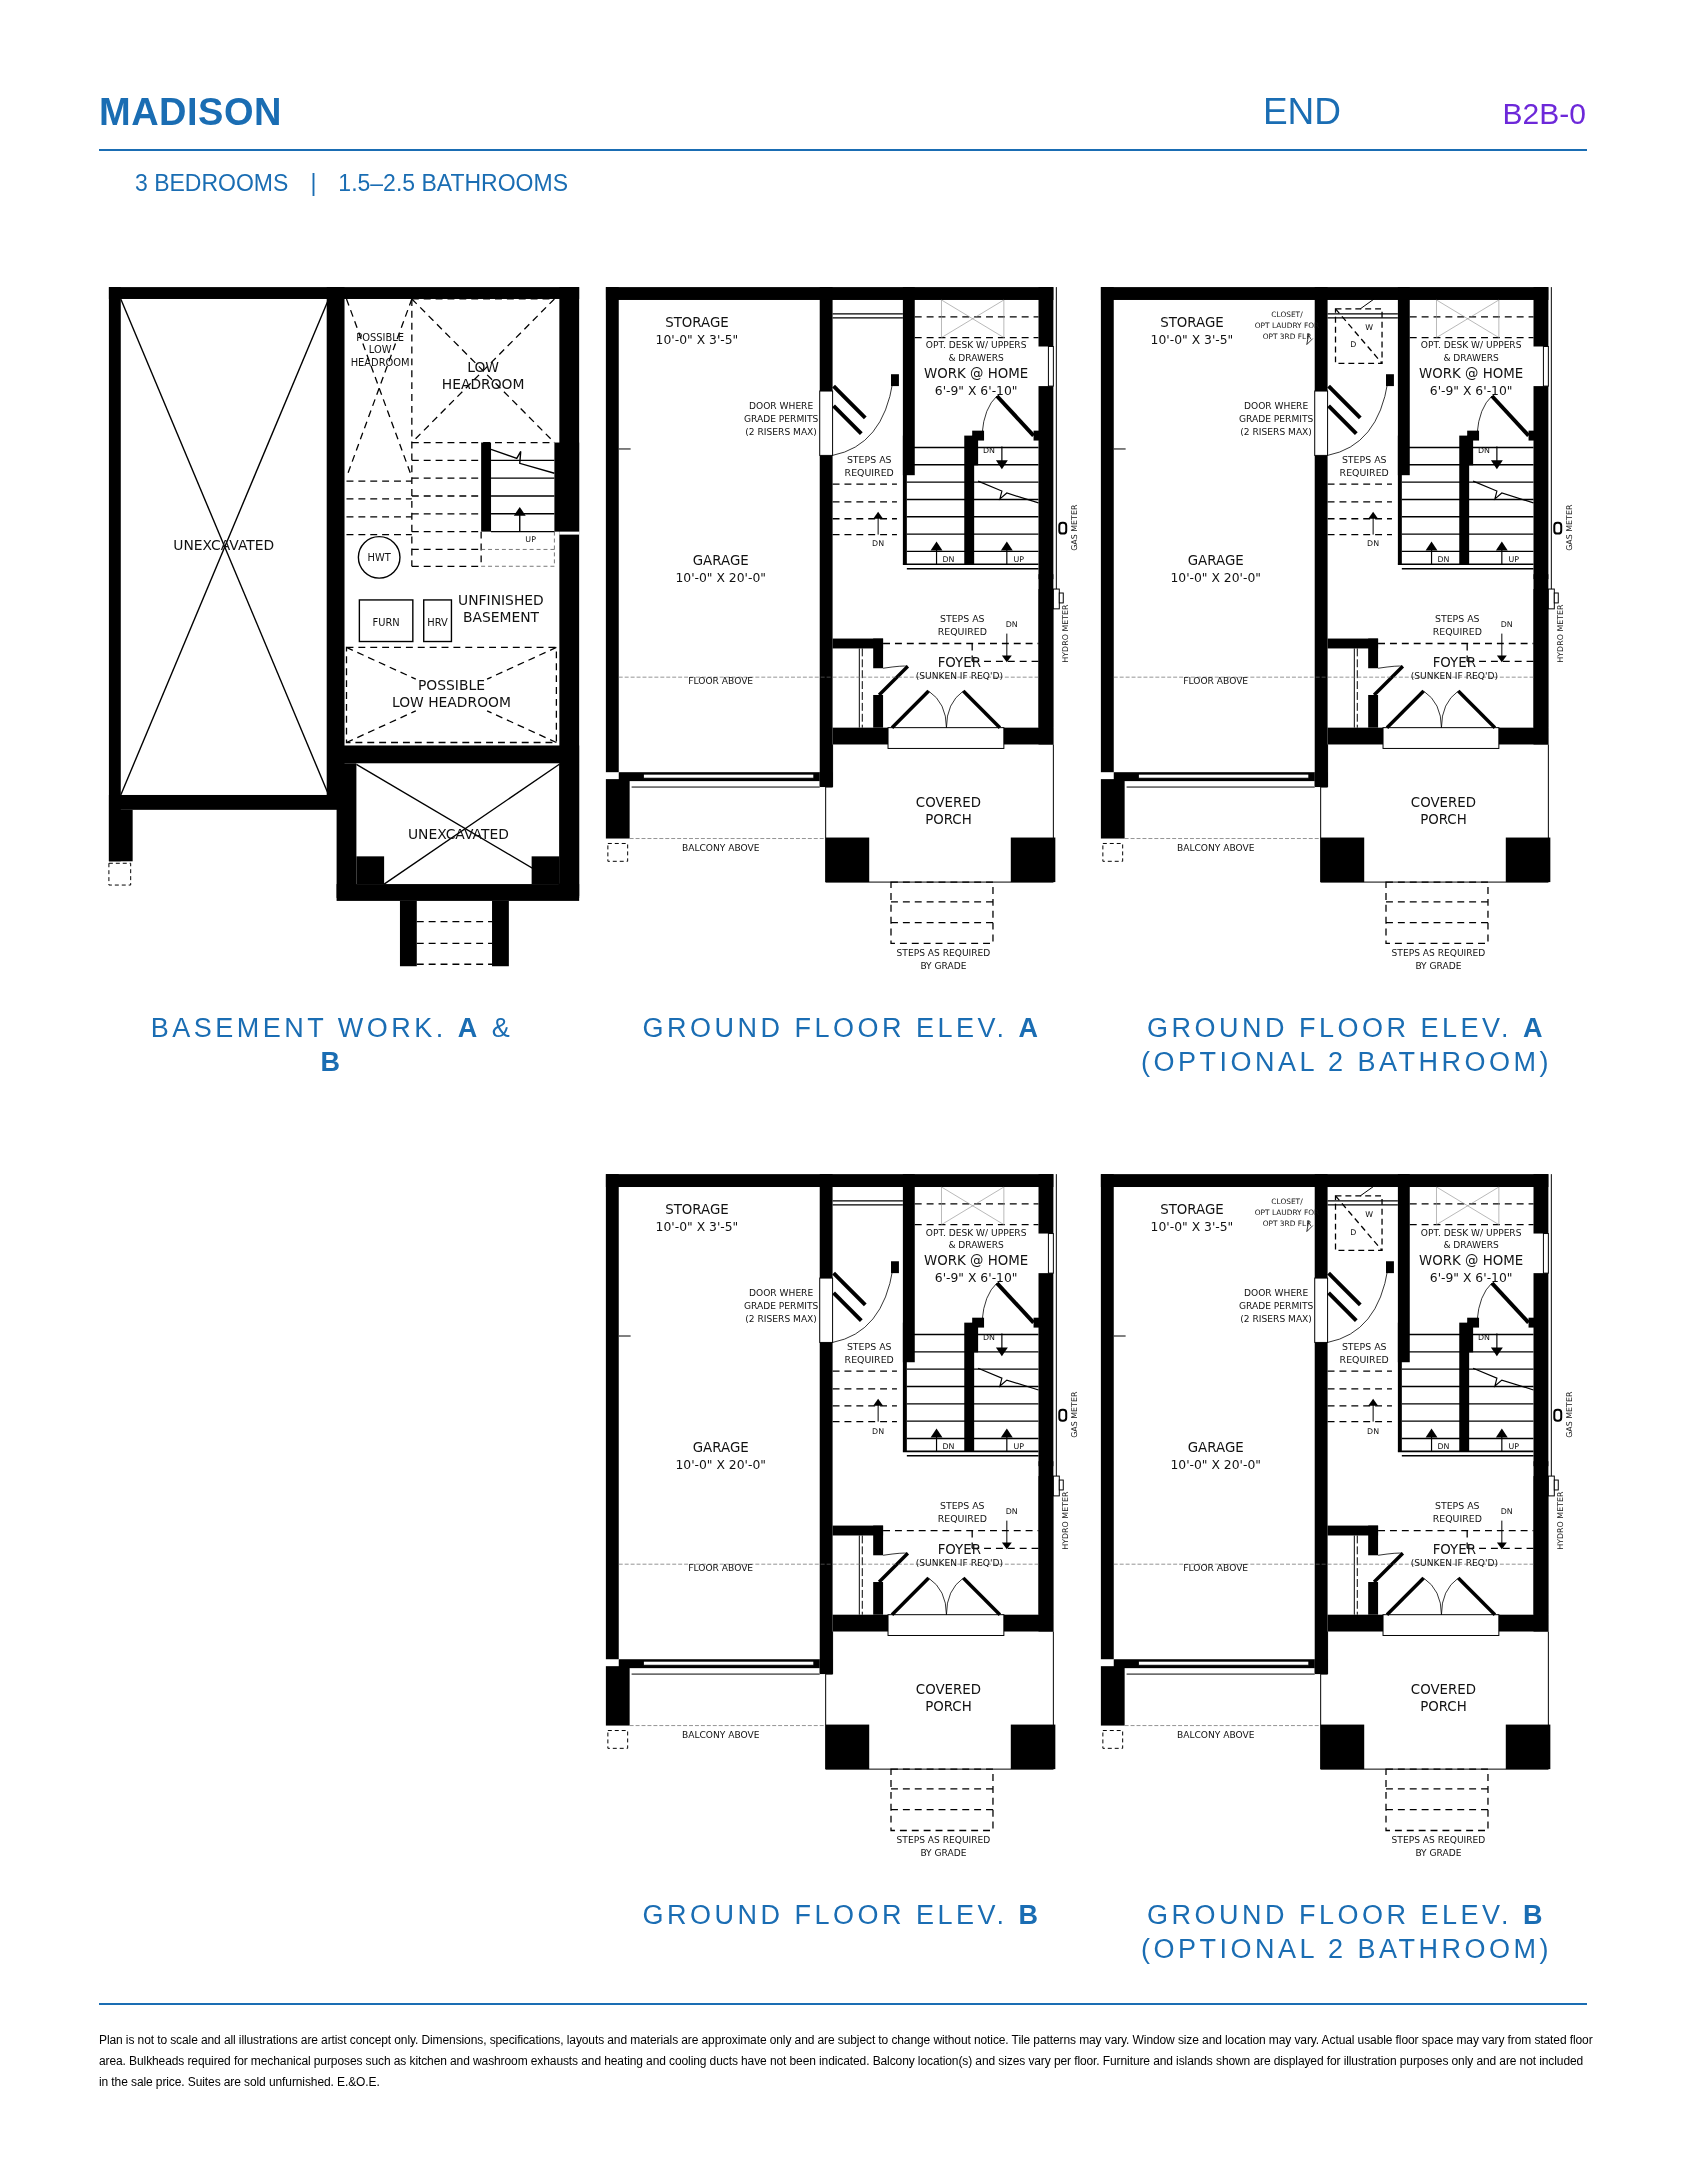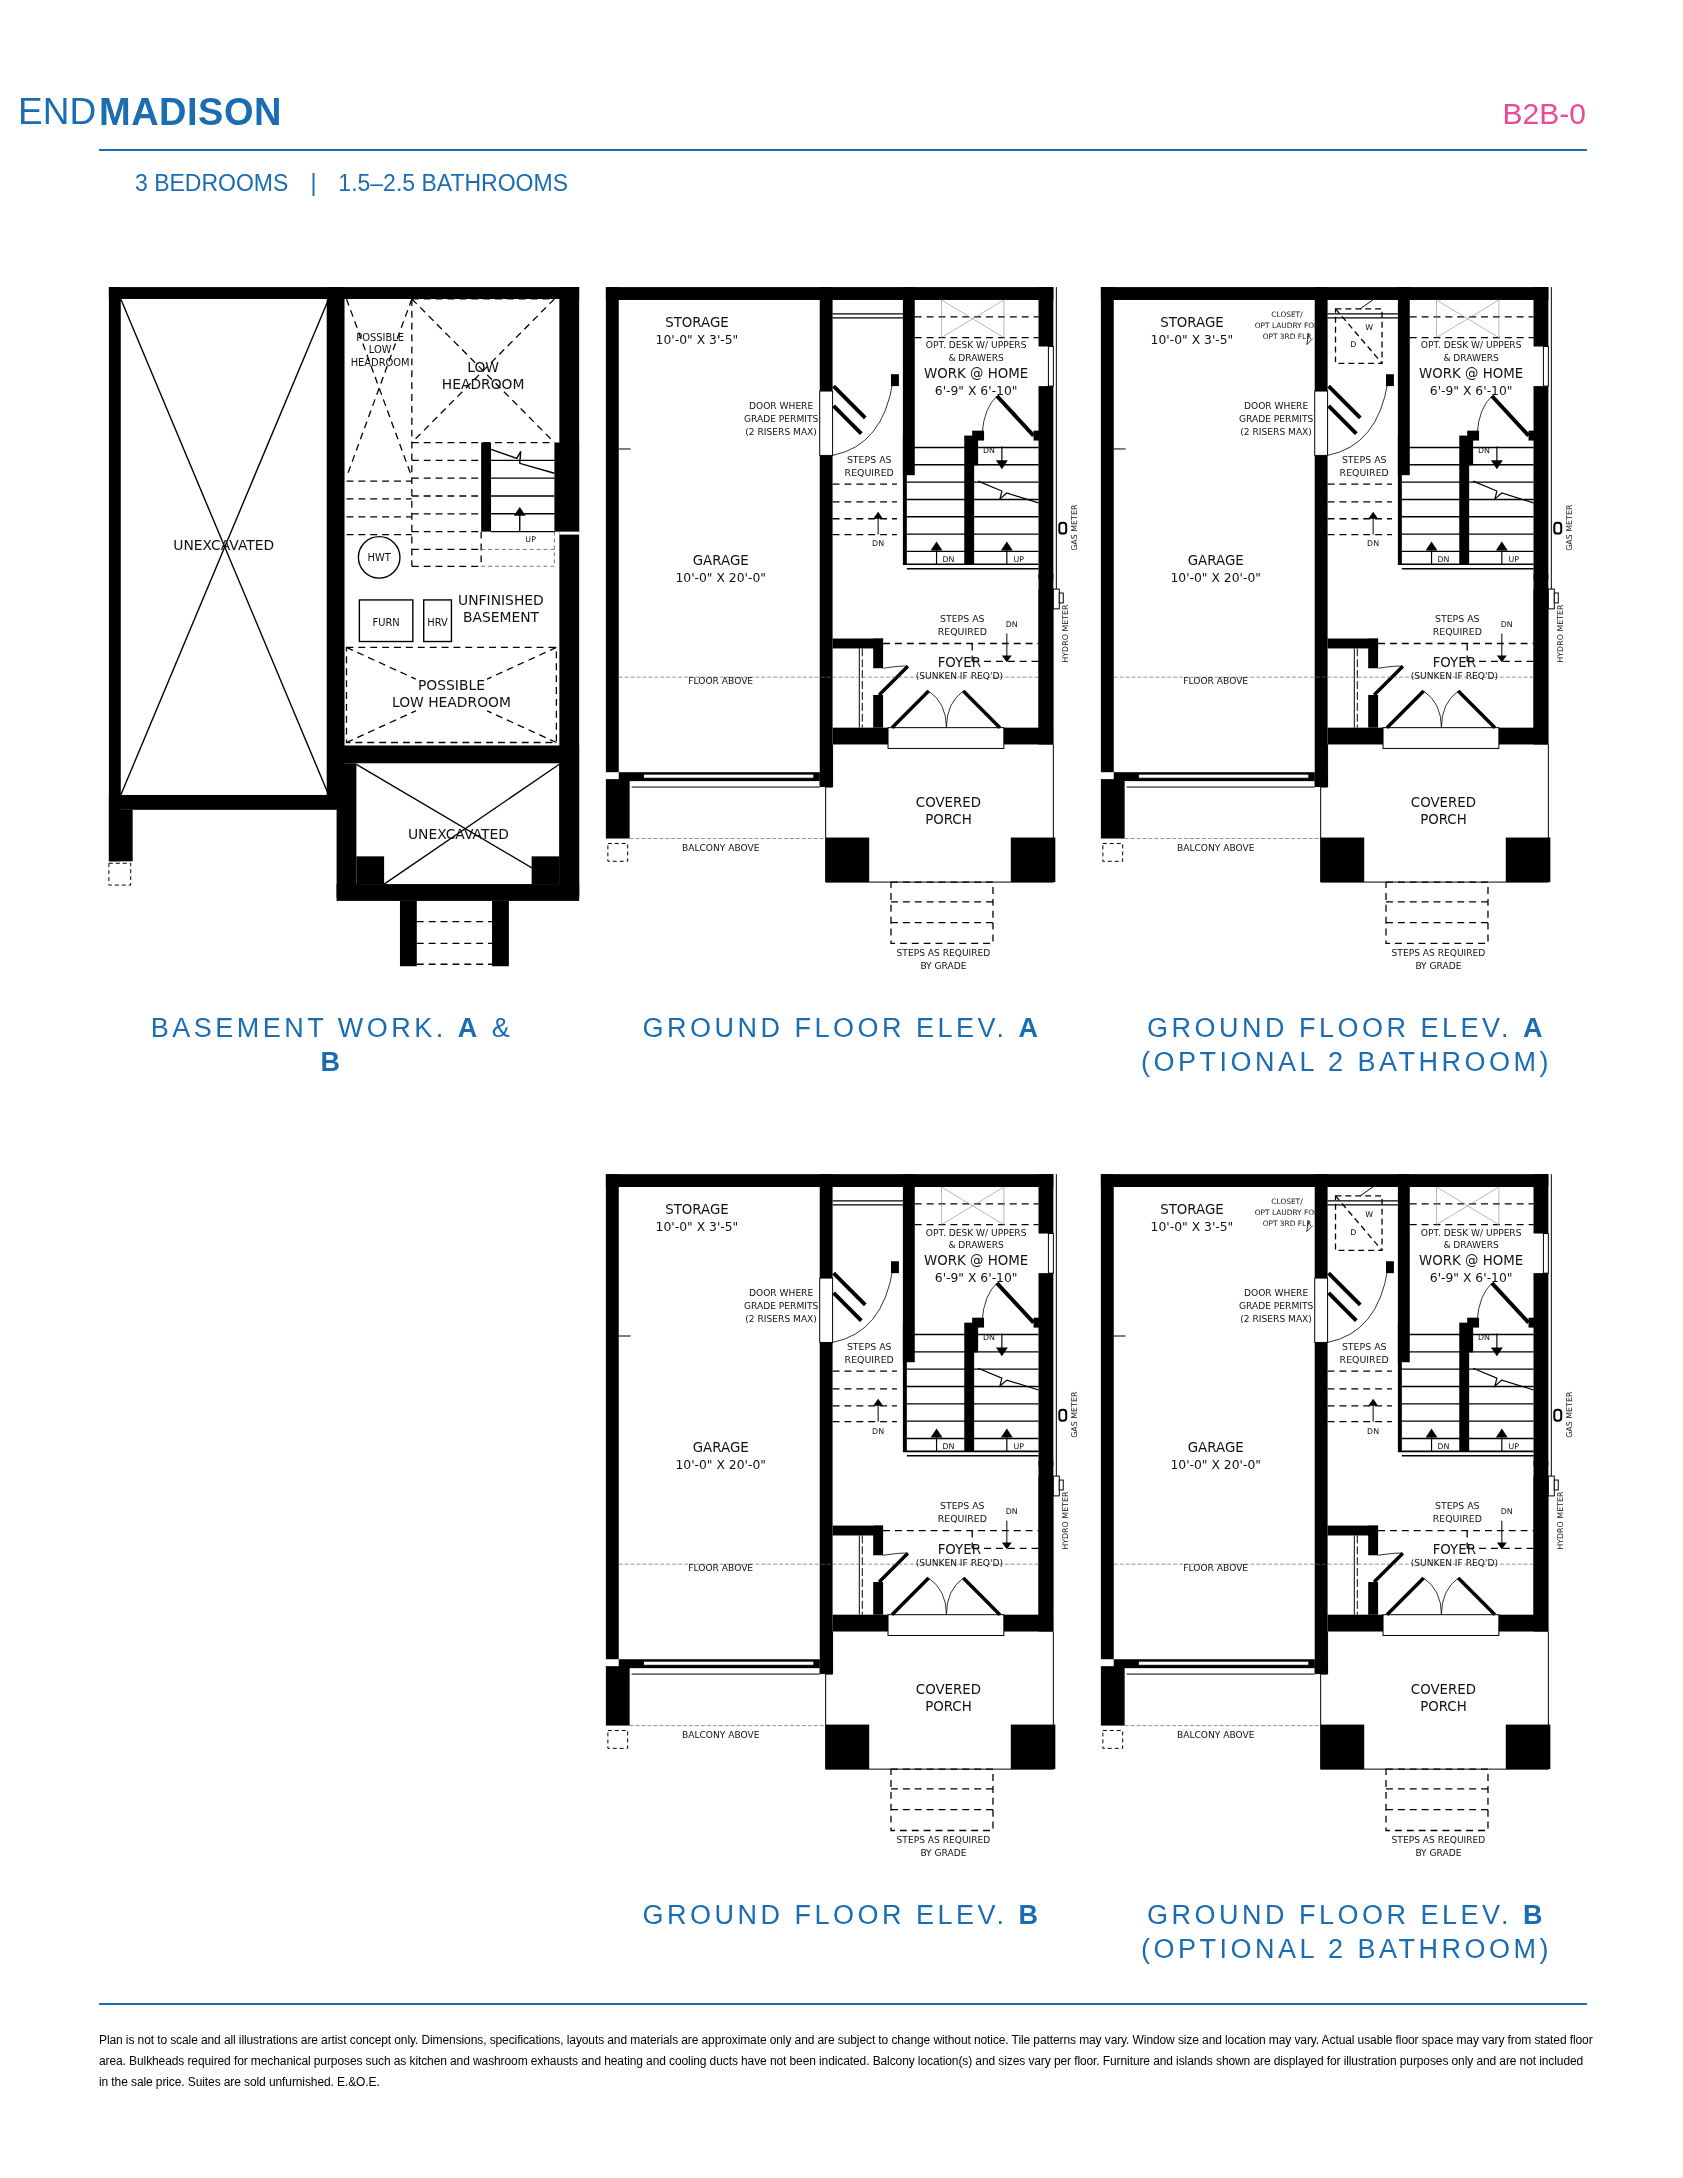--- a/index.html
+++ b/index.html
@@ -1,19 +1,19 @@
 <!DOCTYPE html>
 <html><head>
 <meta charset="utf-8">
 <style>
   html,body{margin:0;padding:0;background:#fff;}
   body{width:1683px;height:2178px;position:relative;overflow:hidden;font-family:"Liberation Sans",sans-serif;}
   #title{position:absolute;left:99px;top:91px;font-size:38px;font-weight:bold;color:#1a6db3;letter-spacing:0.5px;}
-  #unit-type{position:absolute;left:18px;width:1341px;top:91px;text-align:left;font-size:37px;color:#1a6db3;}
-  #model-code{position:absolute;right:97px;top:97px;font-size:30px;color:#ec4899;}
+  #unit-type{position:absolute;left:0;width:1341px;top:91px;text-align:right;font-size:37px;color:#1a6db3;}
+  #model-code{position:absolute;right:97px;top:97px;font-size:30px;color:#6d28d9;}
   #header-rule{position:absolute;left:99px;top:149px;width:1488px;height:2px;background:#1a6db3;}
   #specs{position:absolute;left:99px;top:170px;font-size:23px;color:#1a6db3;white-space:pre;margin-left:36px;}
   #specs .sep{display:inline-block;margin:0 22px;}
   #footer-rule{position:absolute;left:99px;top:2003px;width:1488px;height:2px;background:#1a6db3;}
   #disclaimer{position:absolute;left:99px;top:2030px;width:1495px;font-size:12px;line-height:21px;color:#000000;letter-spacing:-0.1px;}
   .caption{position:absolute;text-align:center;font-size:27px;letter-spacing:3.5px;color:#1a6db3;line-height:34px;}
   .caption b{font-weight:bold;}
   svg#plans{position:absolute;left:0;top:0;}
   svg text{font-family:"DejaVu Sans","Liberation Sans",sans-serif;fill:#111;}
 </style>

